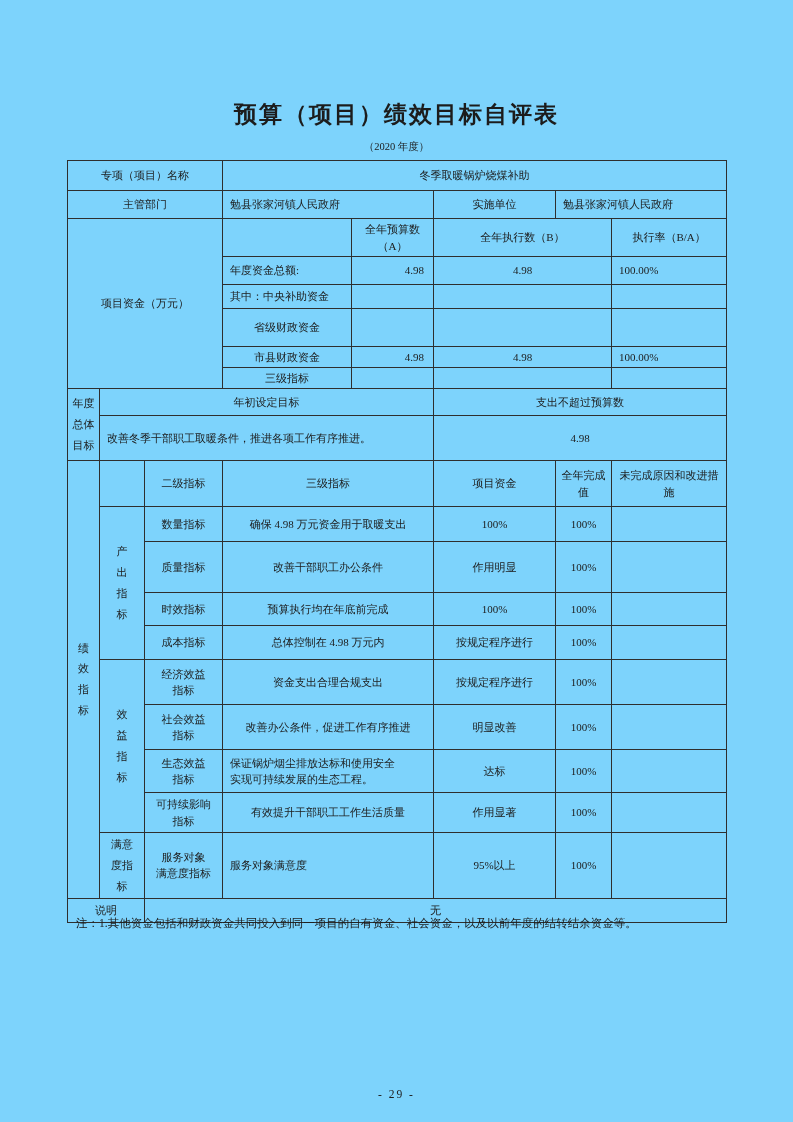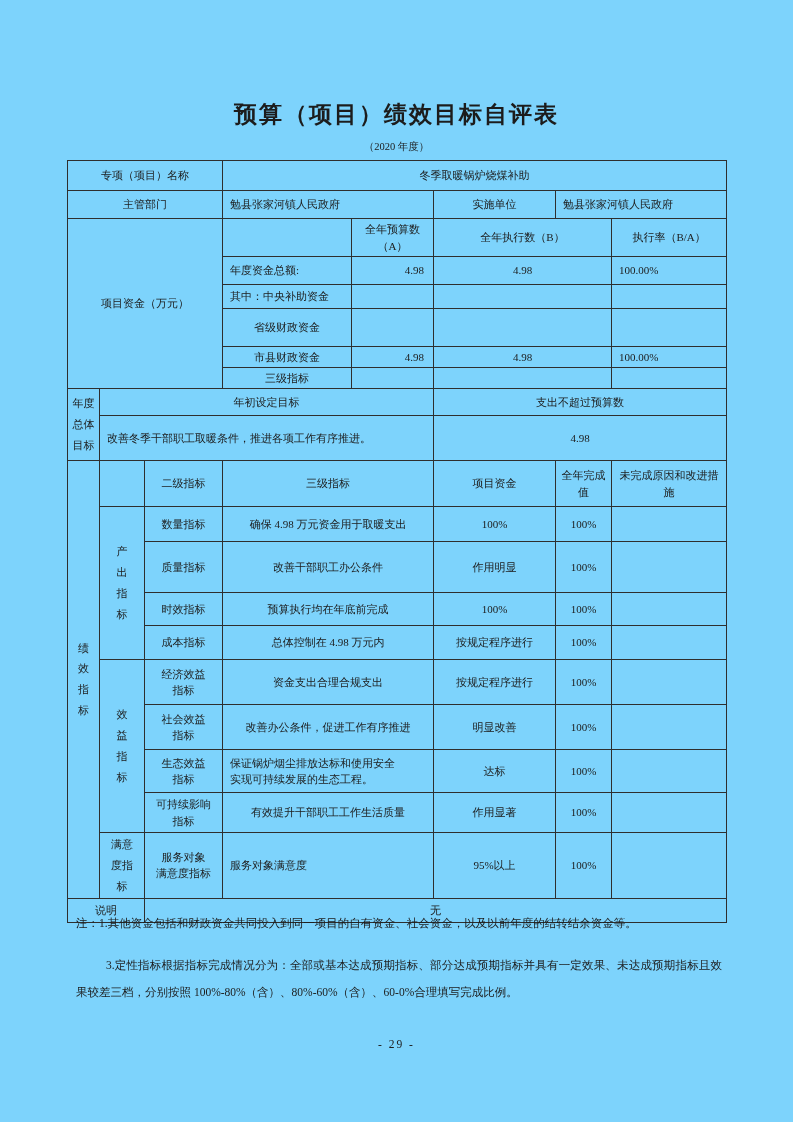--- a/index.html
+++ b/index.html
@@ -36,21 +36,21 @@
   td.right { text-align:right; padding-right:9px; }
   .pre { white-space:pre-line; }
   .vlabel { white-space:pre-line; line-height:1.9; padding:1px 0; }
   .notes {
     position:absolute; left:60px; top:894px; width:678px;
     font-size:11.5px; line-height:2.3; text-align:justify;
   }
   .notes p { margin:16px; }
   .notes p.indent { text-indent:2.6em; }
   .page-number {
-    position:absolute; top:1038px; left:0; width:100%;
+    position:absolute; top:1088px; left:0; width:100%;
     text-align:center; font-size:11.5px; letter-spacing:2px;
   }
 </style>
 </head>
 <body>
 
 <div class="page">
 
   <div class="doc-title">预算（项目）绩效目标自评表</div>
   <div class="doc-subtitle">（2020 年度）</div>
@@ -228,18 +228,17 @@
 
     <tr style="height:24px">
       <td colspan="2">说明</td>
       <td colspan="6">无</td>
     </tr>
   </tbody>
     </table>
 
   <div class="notes">
     <p>注：1.其他资金包括和财政资金共同投入到同一项目的自有资金、社会资金，以及以前年度的结转结余资金等。</p>
-    <p class="indent">3.定性指标根据指标完成情况分为：全部或基本达成预期指标、部分达成预期指标并具有一定效果、未达成预期指标且效果较差三档，分别按照 100%-80%（含）、80%-60%（含）、60-0%合理填写完成比例。</p>
   </div>
 
   <div class="page-number">- 29 -</div>
 
 </div>
 
 </body></html>

